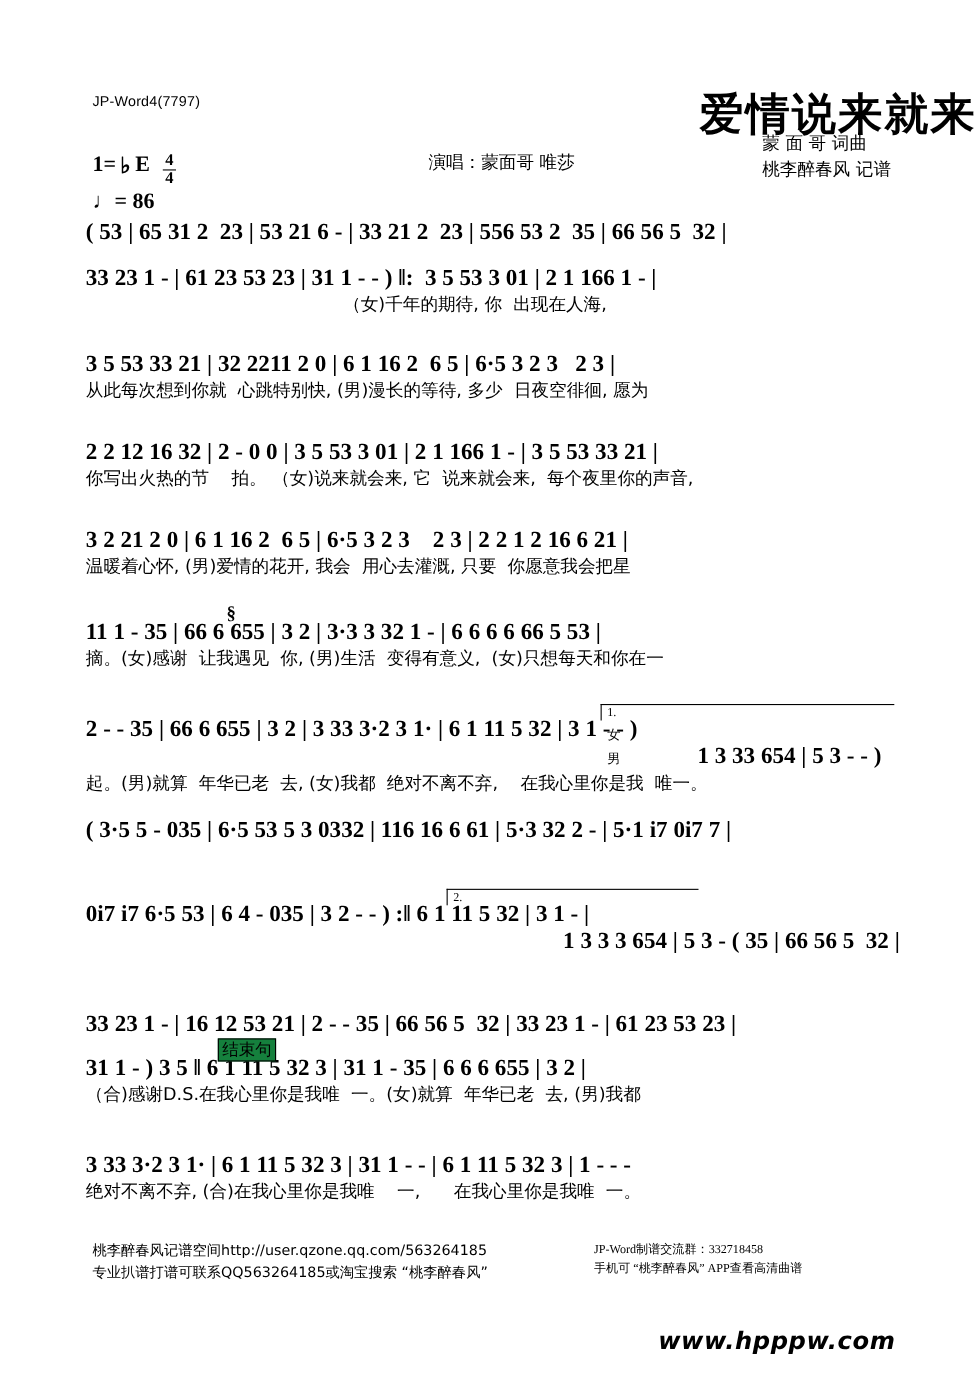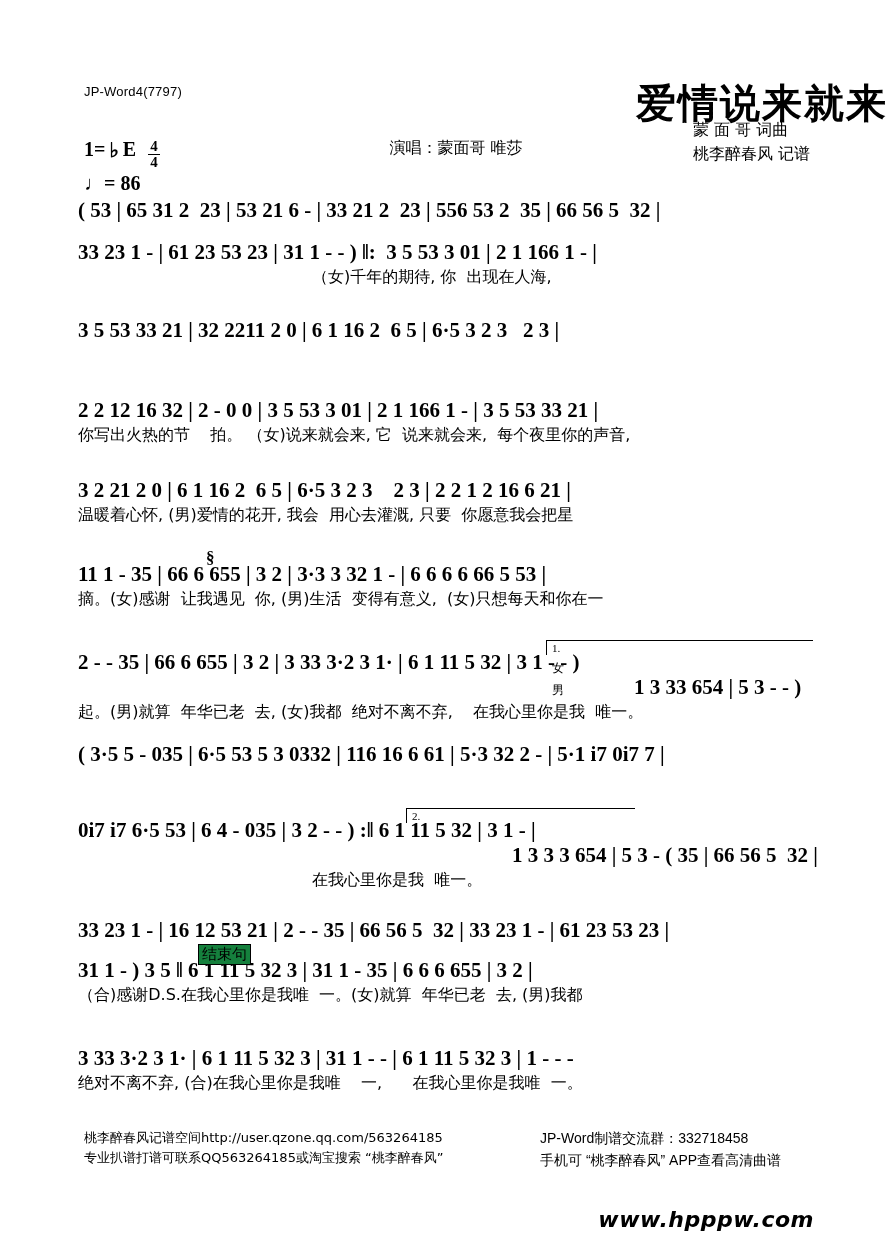--- a/index.html
+++ b/index.html
@@ -68,22 +68,22 @@
     position:absolute;font-size:15px;border:1.4px solid #000;padding:0 3px;
     font-family:Liberation Sans, sans-serif;background:#15803d;
   }
   .segno{position:absolute;font-size:17px;font-weight:bold;}
 
   .footer{
     position:absolute;left:84px;top:1128px;font-size:13px;line-height:1.55;
     font-family:"DejaVu Sans", sans-serif;
   }
   .footer2{
-    position:absolute;left:540px;top:1128px;font-size:14px;line-height:1.55;
-    font-family:Liberation Sans, sans-serif;
+    position:absolute;left:540px;top:1128px;font-size:11px;line-height:1.55;
+    font-family:Liberation Serif, serif;
   }
   .watermark{
     position:absolute;right:74px;bottom:24px;
     font-family:"DejaVu Sans", sans-serif;font-weight:bold;font-style:italic;
     font-size:22px;letter-spacing:.5px;
   }
 </style>
 </head>
 <body>
 
@@ -114,20 +114,21 @@
     <div class="notes">( 53 | 65 31 2  23 | 53 21 6 - | 33 21 2  23 | 556 53 2  35 | 66 56 5  32 |</div>
   </div>
 
   <div class="row" style="top:240px;">
     <div class="notes">33 23 1 - | 61 23 53 23 | 31 1 - - ) ‖:  3 5 53 3 01 | 2 1 166 1 - |</div>
     <div class="lyrics">                                              （女)千年的期待, 你  出现在人海,</div>
   </div>
 
   <div class="row" style="top:318px;">
     <div class="notes">3 5 53 33 21 | 32 2211 2 0 | 6 1 16 2  6 5 | 6·5 3 2 3   2 3 |</div>
+    <div class="lyrics">从此每次想到你就  心跳特别快, (男)漫长的等待, 多少  日夜空徘徊, 愿为</div>
   </div>
 
   <div class="row" style="top:398px;">
     <div class="notes">2 2 12 16 32 | 2 - 0 0 | 3 5 53 3 01 | 2 1 166 1 - | 3 5 53 33 21 |</div>
     <div class="lyrics">你写出火热的节    拍。 （女)说来就会来, 它  说来就会来,  每个夜里你的声音,</div>
   </div>
 
   <div class="row" style="top:478px;">
     <div class="notes">3 2 21 2 0 | 6 1 16 2  6 5 | 6·5 3 2 3    2 3 | 2 2 1 2 16 6 21 |</div>
     <div class="lyrics">温暖着心怀, (男)爱情的花开, 我会  用心去灌溉, 只要  你愿意我会把星</div>
@@ -149,21 +150,20 @@
   <div class="endinglabel" style="left:552px;top:660px;font-size:12px;">女</div>
   <div class="endinglabel" style="left:552px;top:682px;font-size:12px;">男</div>
 
   <div class="row" style="top:742px;">
     <div class="notes">( 3·5 5 - 035 | 6·5 53 5 3 0332 | 116 16 6 61 | 5·3 32 2 - | 5·1 i7 0i7 7 |</div>
   </div>
 
   <div class="row" style="top:818px;">
     <div class="notes">0i7 i7 6·5 53 | 6 4 - 035 | 3 2 - - ) :‖ 6 1 11 5 32 | 3 1 - |</div>
     <div class="notes" style="text-align:right;">1 3 3 3 654 | 5 3 - ( 35 | 66 56 5  32 |</div>
-    <div class="lyrics">                                              在我心里你是我  唯一。</div>
   </div>
   <div class="endingbox" style="left:406px;top:808px;width:228px;"></div>
   <div class="endinglabel" style="left:412px;top:810px;">2.</div>
 
   <div class="row" style="top:918px;">
     <div class="notes">33 23 1 - | 16 12 53 21 | 2 - - 35 | 66 56 5  32 | 33 23 1 - | 61 23 53 23 |</div>
   </div>
 
   <div class="row" style="top:958px;">
     <div class="notes">31 1 - ) 3 5 ‖ 6 1 11 5 32 3 | 31 1 - 35 | 6 6 6 655 | 3 2 |</div>

